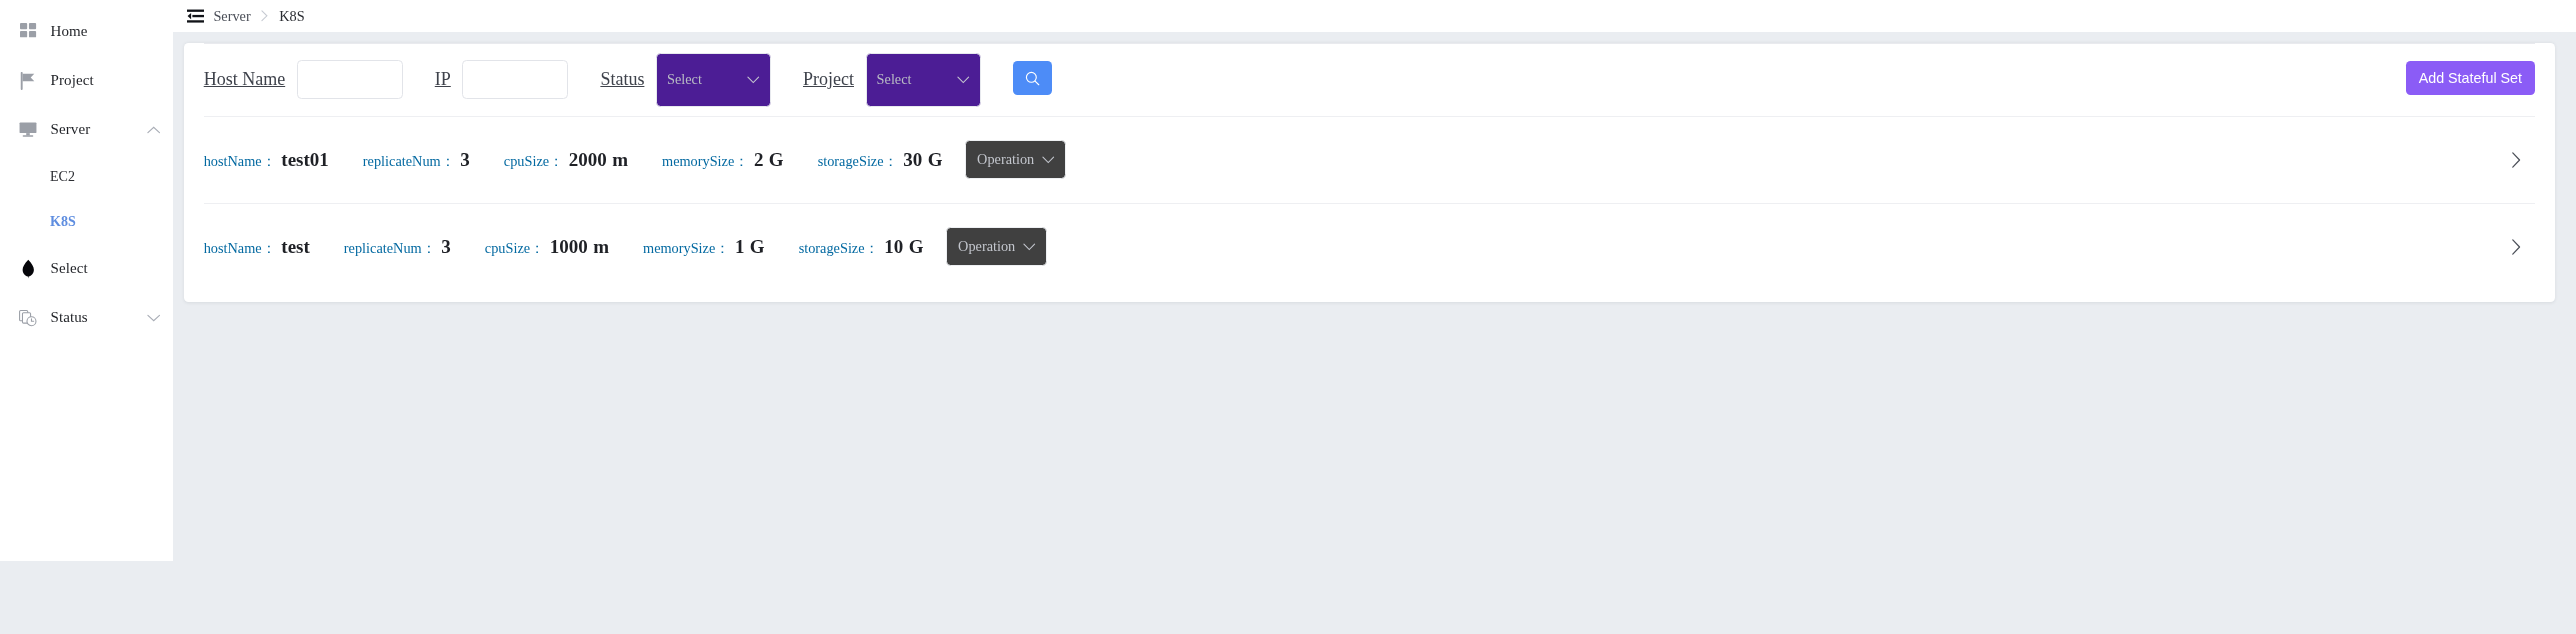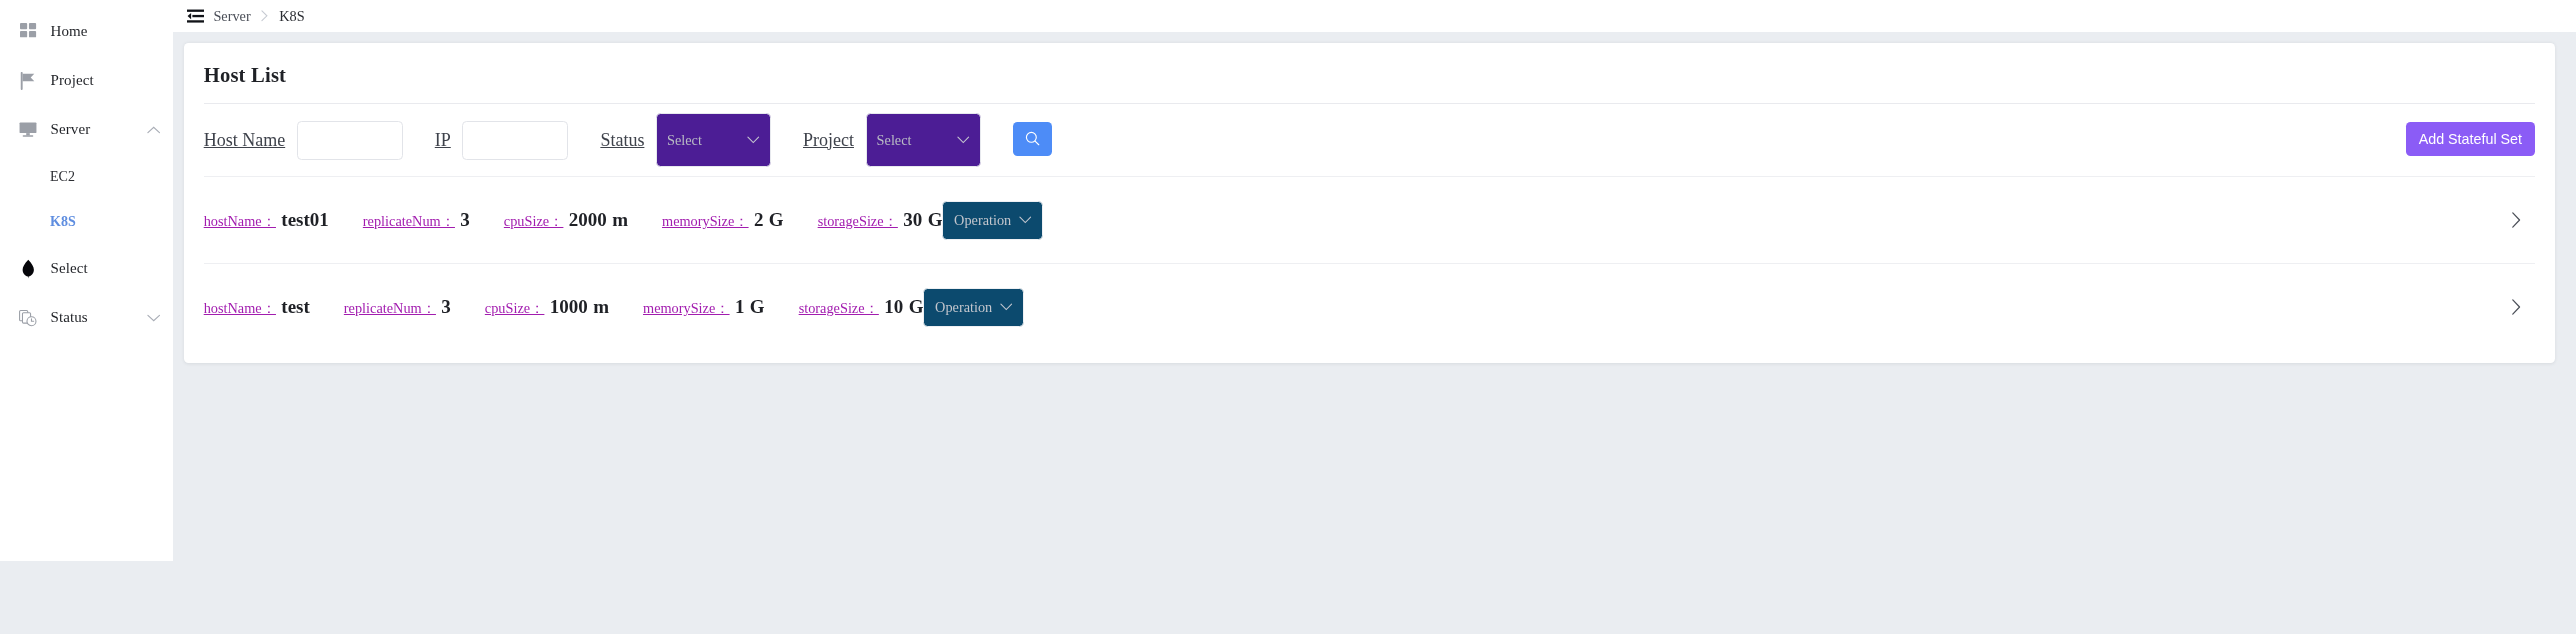--- a/index.html
+++ b/index.html
@@ -180,39 +180,39 @@
     display: flex;
     align-items: center;
     height: 87px;
     border-top: 0.9px solid #eeeff2;
     padding-right: 5.4px;
   }
   .host-row:first-child { border-top: 0.9px solid #eeeff2; }
   .field { display: flex; align-items: baseline; white-space: nowrap; }
   .fkey {
     font-size: 14.3px;
-    color: #a21caf;
-    text-decoration: underline;
+    color: #0369a1;
   }
   .fval {
     font-size: 19px;
     color: #1f2126;
     font-weight: bold;
     margin-left: 5.4px;
   }
   .gap-a { width: 34px; }
   .op-select {
     height: 39px;
     border: 0.9px solid #eef0f3;
     border-radius: 4.5px;
     display: flex;
     align-items: center;
     padding: 0 10.7px;
-    cursor: pointer;
-    background: #0c4a6e;
+    margin-left: 23px;
+    cursor: pointer;
+    background: #404040;
   }
   .op-select .ph { font-size: 14.3px; color: #c3c6cd; }
   .op-select .chev { margin-left: 8px; }
   .row-arrow {
     margin-left: auto;
     width: 25px;
     height: 25px;
     display: flex;
     align-items: center;
     justify-content: center;
@@ -316,21 +316,20 @@
         <svg width="7.2" height="11.6" viewBox="0 0 8 13">
             <path d="M1 1 L6.6 6.5 L1 12" stroke="#c6cad2" stroke-width="1.2" fill="none" stroke-linecap="round"></path>
           </svg>
       </span>
       <span class="crumb last">K8S</span>
     </header>
 
     <div class="content-wrap">
       <div class="card">
 
-        <div class="card-title">Host List</div>
         <div class="rule"></div>
 
         <div class="filterbar">
           <span class="f-label">Host Name</span>
           <input class="f-input" type="text" value="" placeholder="" style="">
 
           <span class="f-label">IP</span>
           <input class="f-input" type="text" value="" placeholder="" style="">
 
           <span class="f-label">Status</span>

